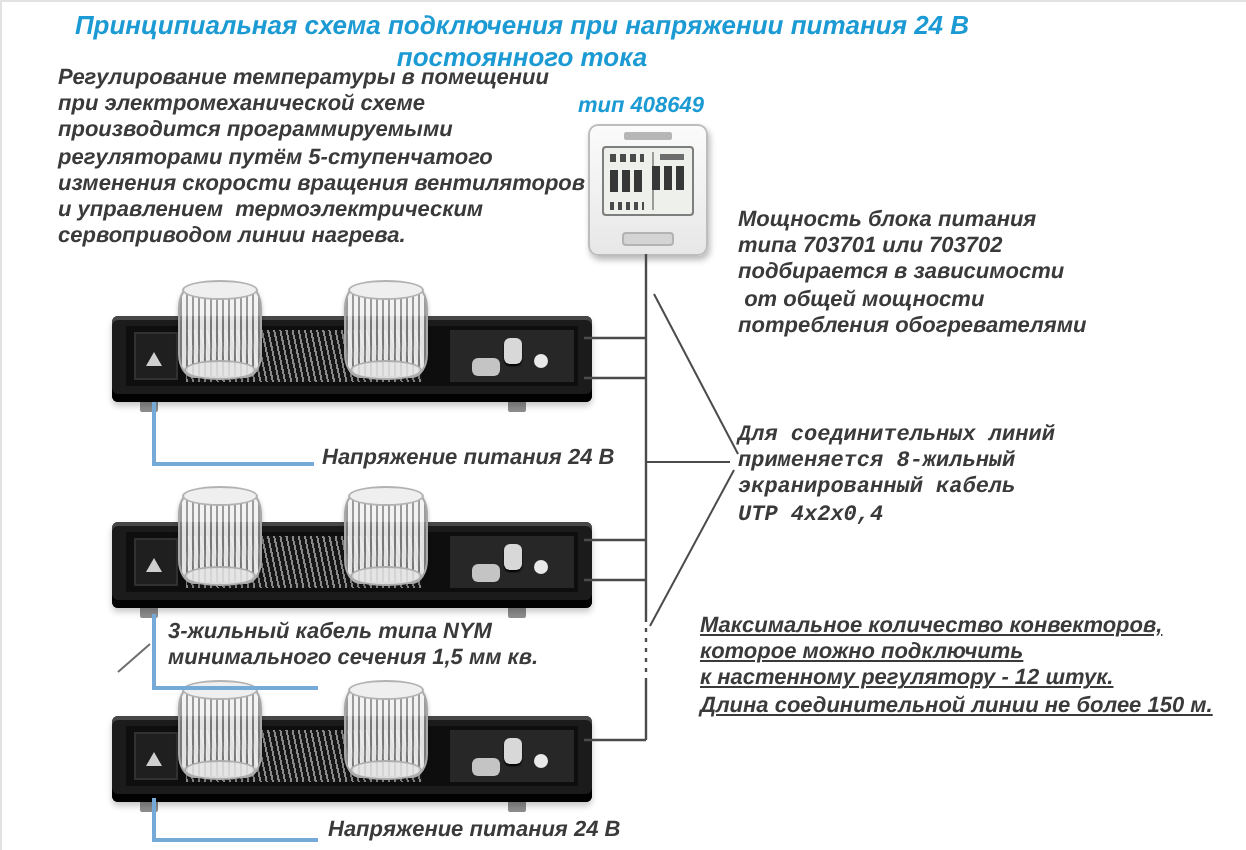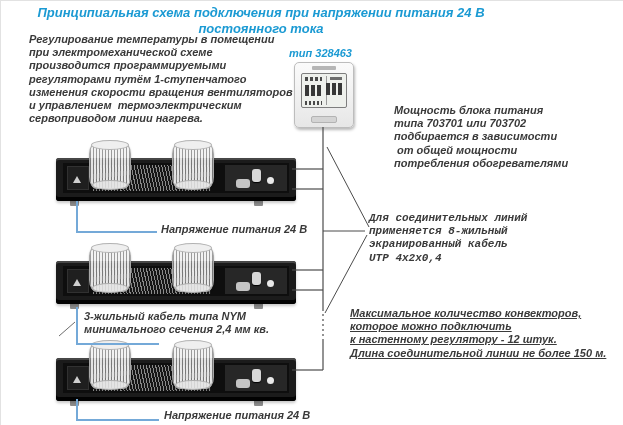--- a/index.html
+++ b/index.html
@@ -65,41 +65,41 @@
 </head>
 <body>
 
 <div class="canvas">
 
   <div class="title">Принципиальная схема подключения при напряжении питания 24 В постоянного тока</div>
 
   <div class="para" style="left:28px;top:32px;">Регулирование температуры в помещении
 при электромеханической схеме
 производится программируемыми
-регуляторами путём 1-ступенчатого
+регуляторами путём 5-ступенчатого
 изменения скорости вращения вентиляторов
 и управлением  термоэлектрическим
 сервоприводом линии нагрева.</div>
 
-  <div class="type-label">тип 328463</div>
+  <div class="type-label">тип 408649</div>
 
   <div class="thermostat">
     <div class="thermo-brand"></div>
     <div class="thermo-lcd">
       <div class="lcd-div"></div>
       <div class="seg-top"></div>
       <div class="seg-time"></div>
       <div class="seg-low"></div>
       <div class="seg-icons"></div>
       <div class="seg-temp"></div>
     </div>
     <div class="thermo-btn"></div>
   </div>
 
-  <div class="para" style="left:368px;top:103px;margin-left:25px;">Мощность блока питания
+  <div class="para" style="left:368px;top:103px;">Мощность блока питания
 типа 703701 или 703702
 подбирается в зависимости
  от общей мощности
 потребления обогревателями</div>
   <div class="para" style="left:368px;top:211px;font-family:Liberation Mono, monospace;">Для соединительных линий
 применяется 8-жильный
 экранированный кабель
 UTP 4x2x0,4</div>
   <div class="para" style="left:349px;top:306px;text-decoration:underline;">Максимальное количество конвекторов,
 которое можно подключить
@@ -178,16 +178,16 @@
 
     <line x1="58" y1="335" x2="74" y2="321" stroke="#6d6d6d" stroke-width="1"></line>
 
     <polyline points="76,200 76,231 156,231" fill="none" stroke="#74a9d8" stroke-width="2"></polyline>
     <polyline points="76,306 76,343 158,343" fill="none" stroke="#74a9d8" stroke-width="2"></polyline>
     <polyline points="76,398 76,419 158,419" fill="none" stroke="#74a9d8" stroke-width="2"></polyline>
   </svg>
 
   <div class="lbl" style="left:160px;top:222px;">Напряжение питания 24 В</div>
   <div class="lbl" style="left:83px;top:309px;">3-жильный кабель типа NYM
-минимального сечения 2,4 мм кв.</div>
+минимального сечения 1,5 мм кв.</div>
   <div class="lbl" style="left:163px;top:408px;">Напряжение питания 24 В</div>
 
 </div>
 
 </body></html>

